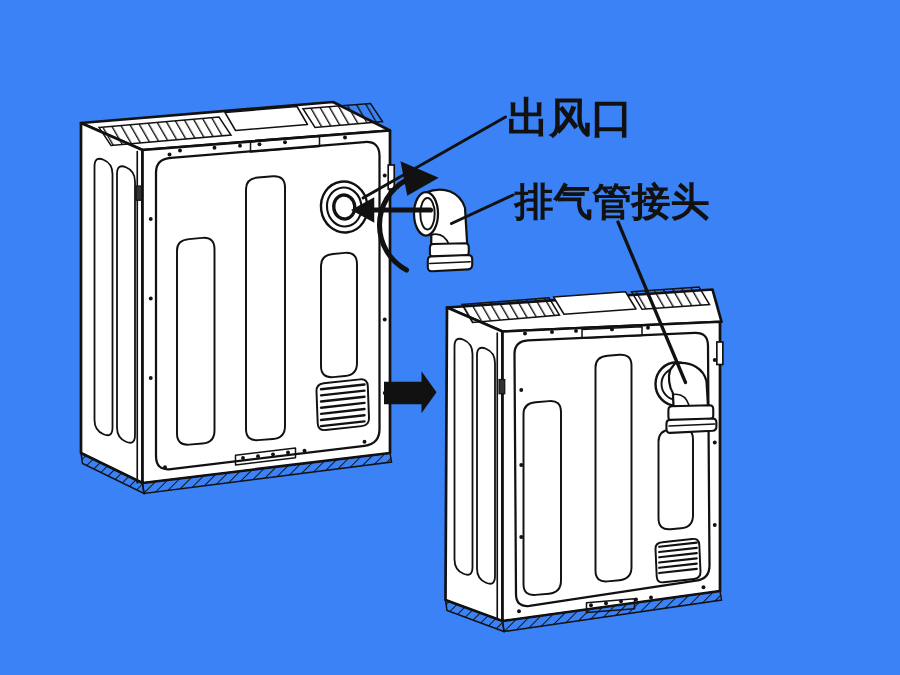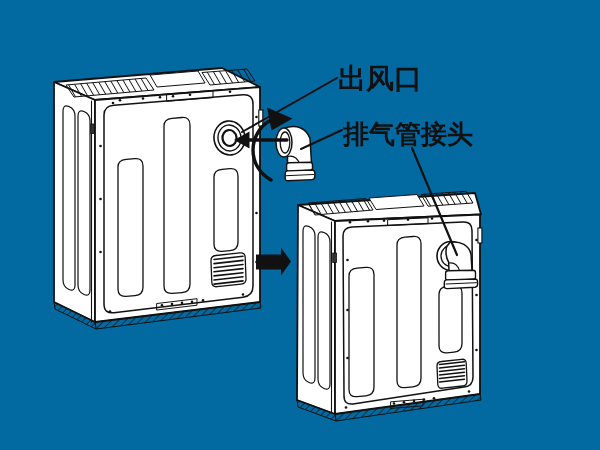--- a/index.html
+++ b/index.html
@@ -1,16 +1,16 @@
 <!DOCTYPE html>
 <html><head>
 <meta charset="utf-8">
 <style>
   html,body{margin:0;padding:0;background:#fff;}
-  .stage{position:relative;width:600px;height:450px;background:#0369a1;overflow:hidden;
+  .stage{position:relative;width:600px;height:450px;background:#3b82f6;overflow:hidden;
          font-family:"DejaVu Sans","Liberation Sans",sans-serif;}
   svg{display:block;}
   .s{stroke:#111;fill:none;stroke-linejoin:round;stroke-linecap:round;}
   .fw{fill:#fff;stroke:#111;stroke-linejoin:round;}
   .fb{fill:#111;stroke:none;}
   .callout-text{fill:#111;font-weight:bold;font-family:"DejaVu Sans","Liberation Sans",sans-serif;}
 </style>
 </head>
 <body>
 

